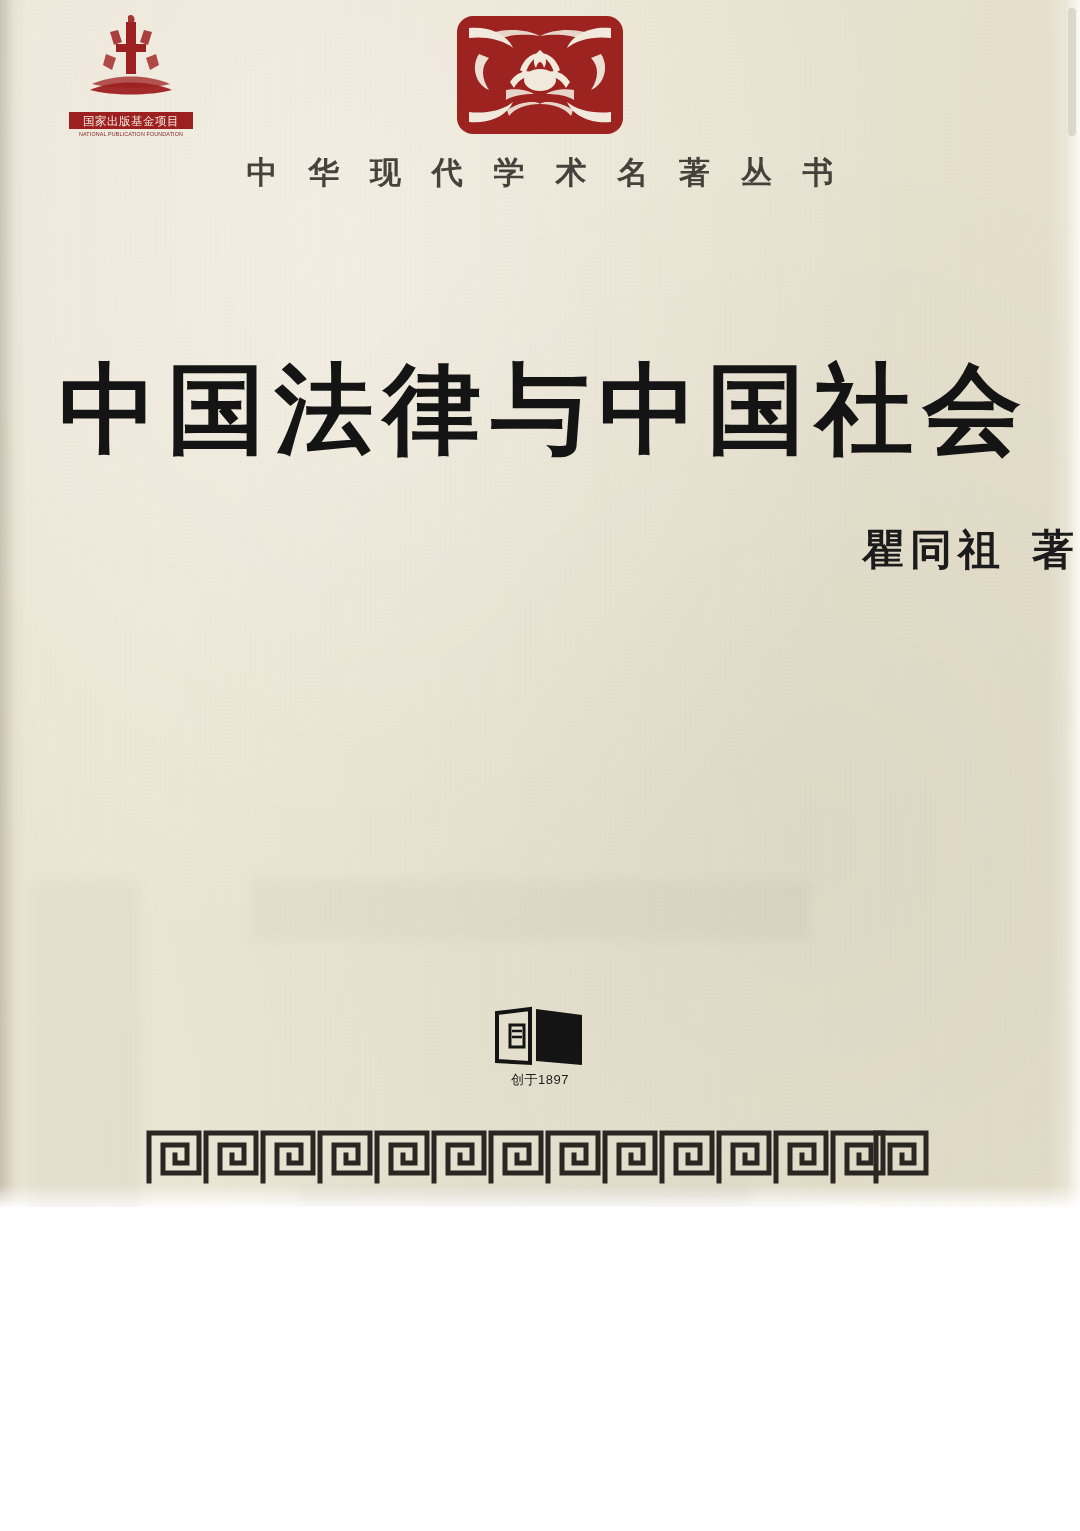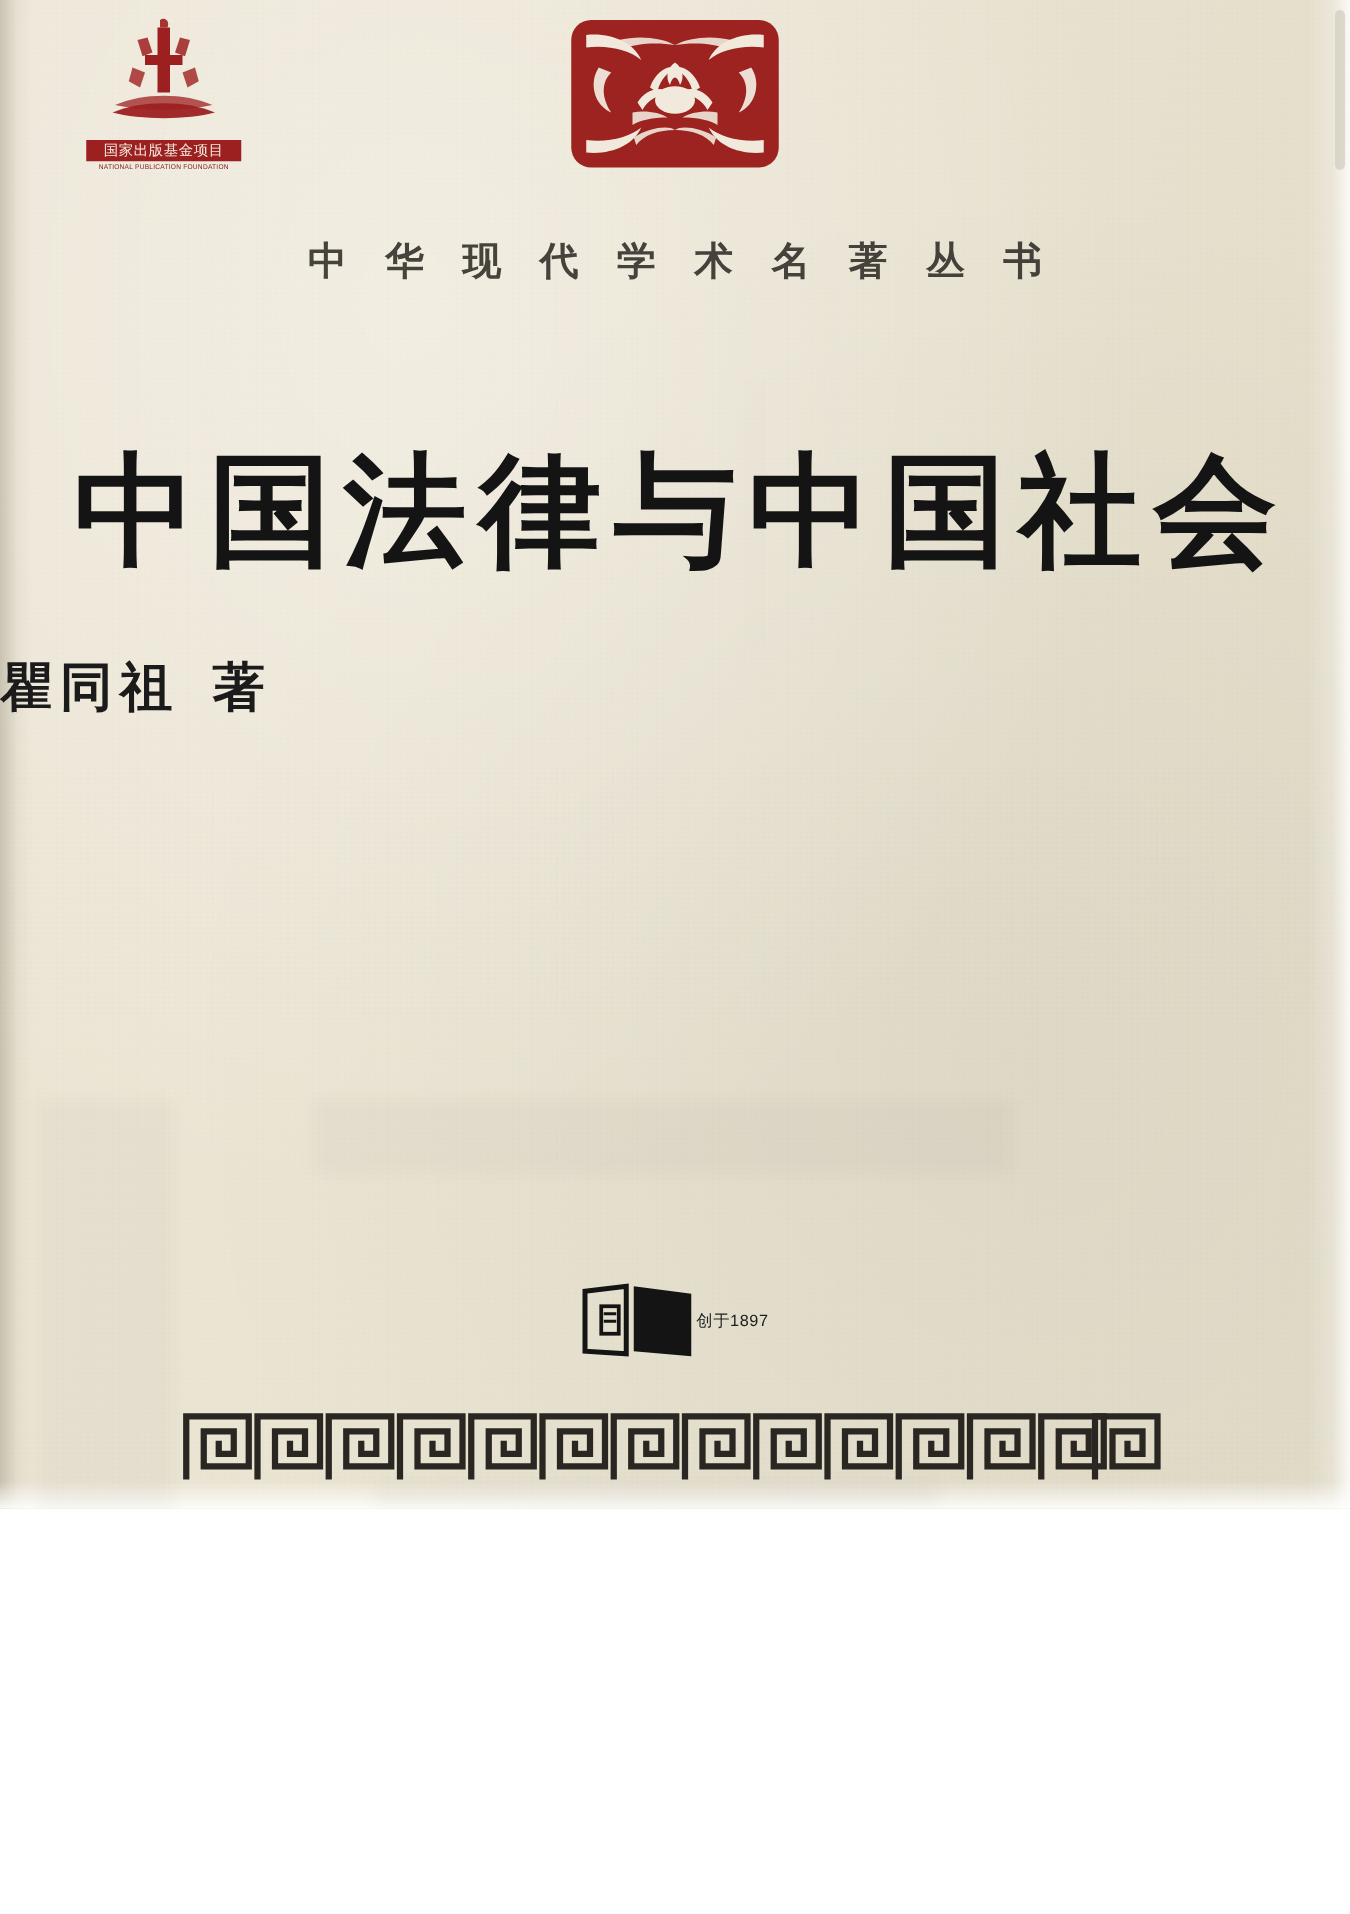--- a/index.html
+++ b/index.html
@@ -130,21 +130,20 @@
     left: 0; right: 0;
     top: 152px;
     text-align: center;
     font-family: "DejaVu Serif", "Liberation Serif", serif;
     font-size: 31px;
     letter-spacing: 10px;
     color: #2f2b26;
     font-weight: 600;
     text-indent: 10px;
     opacity: 0.88;
-    margin-top: 36px;
   }
 
   
   #book-title {
     position: absolute;
     left: 0; right: 0;
     top: 340px;
     text-align: center;
     font-family: "DejaVu Serif", "Liberation Serif", serif;
     font-weight: 700;
@@ -154,21 +153,21 @@
     text-indent: 10px;
     color: #141414;
     margin-top: 13px;
   }
 
   
   #author-line {
     position: absolute;
     left: 0; right: 0;
     top: 522px;
-    text-align: left;
+    text-align: right;
     font-family: "DejaVu Serif", "Liberation Serif", serif;
     font-weight: 700;
     font-size: 42px;
     letter-spacing: 6px;
     color: #1b1b1b;
   }
   #author-line .byline {
     margin-left: 26px;
     font-weight: 700;
   }
@@ -178,20 +177,21 @@
     position: absolute;
     left: 0; right: 0;
     bottom: 118px;
     display: flex;
     align-items: flex-end;
     justify-content: center;
     gap: 14px;
   }
   #publisher .logo-block {
     display: flex;
+    flex-direction: column;
     align-items: center;
   }
   #publisher .since {
     font-family: "Liberation Sans", sans-serif;
     font-size: 13px;
     color: #1d1d1d;
     margin-top: 2px;
     letter-spacing: 0.5px;
   }
   #publisher .names {

